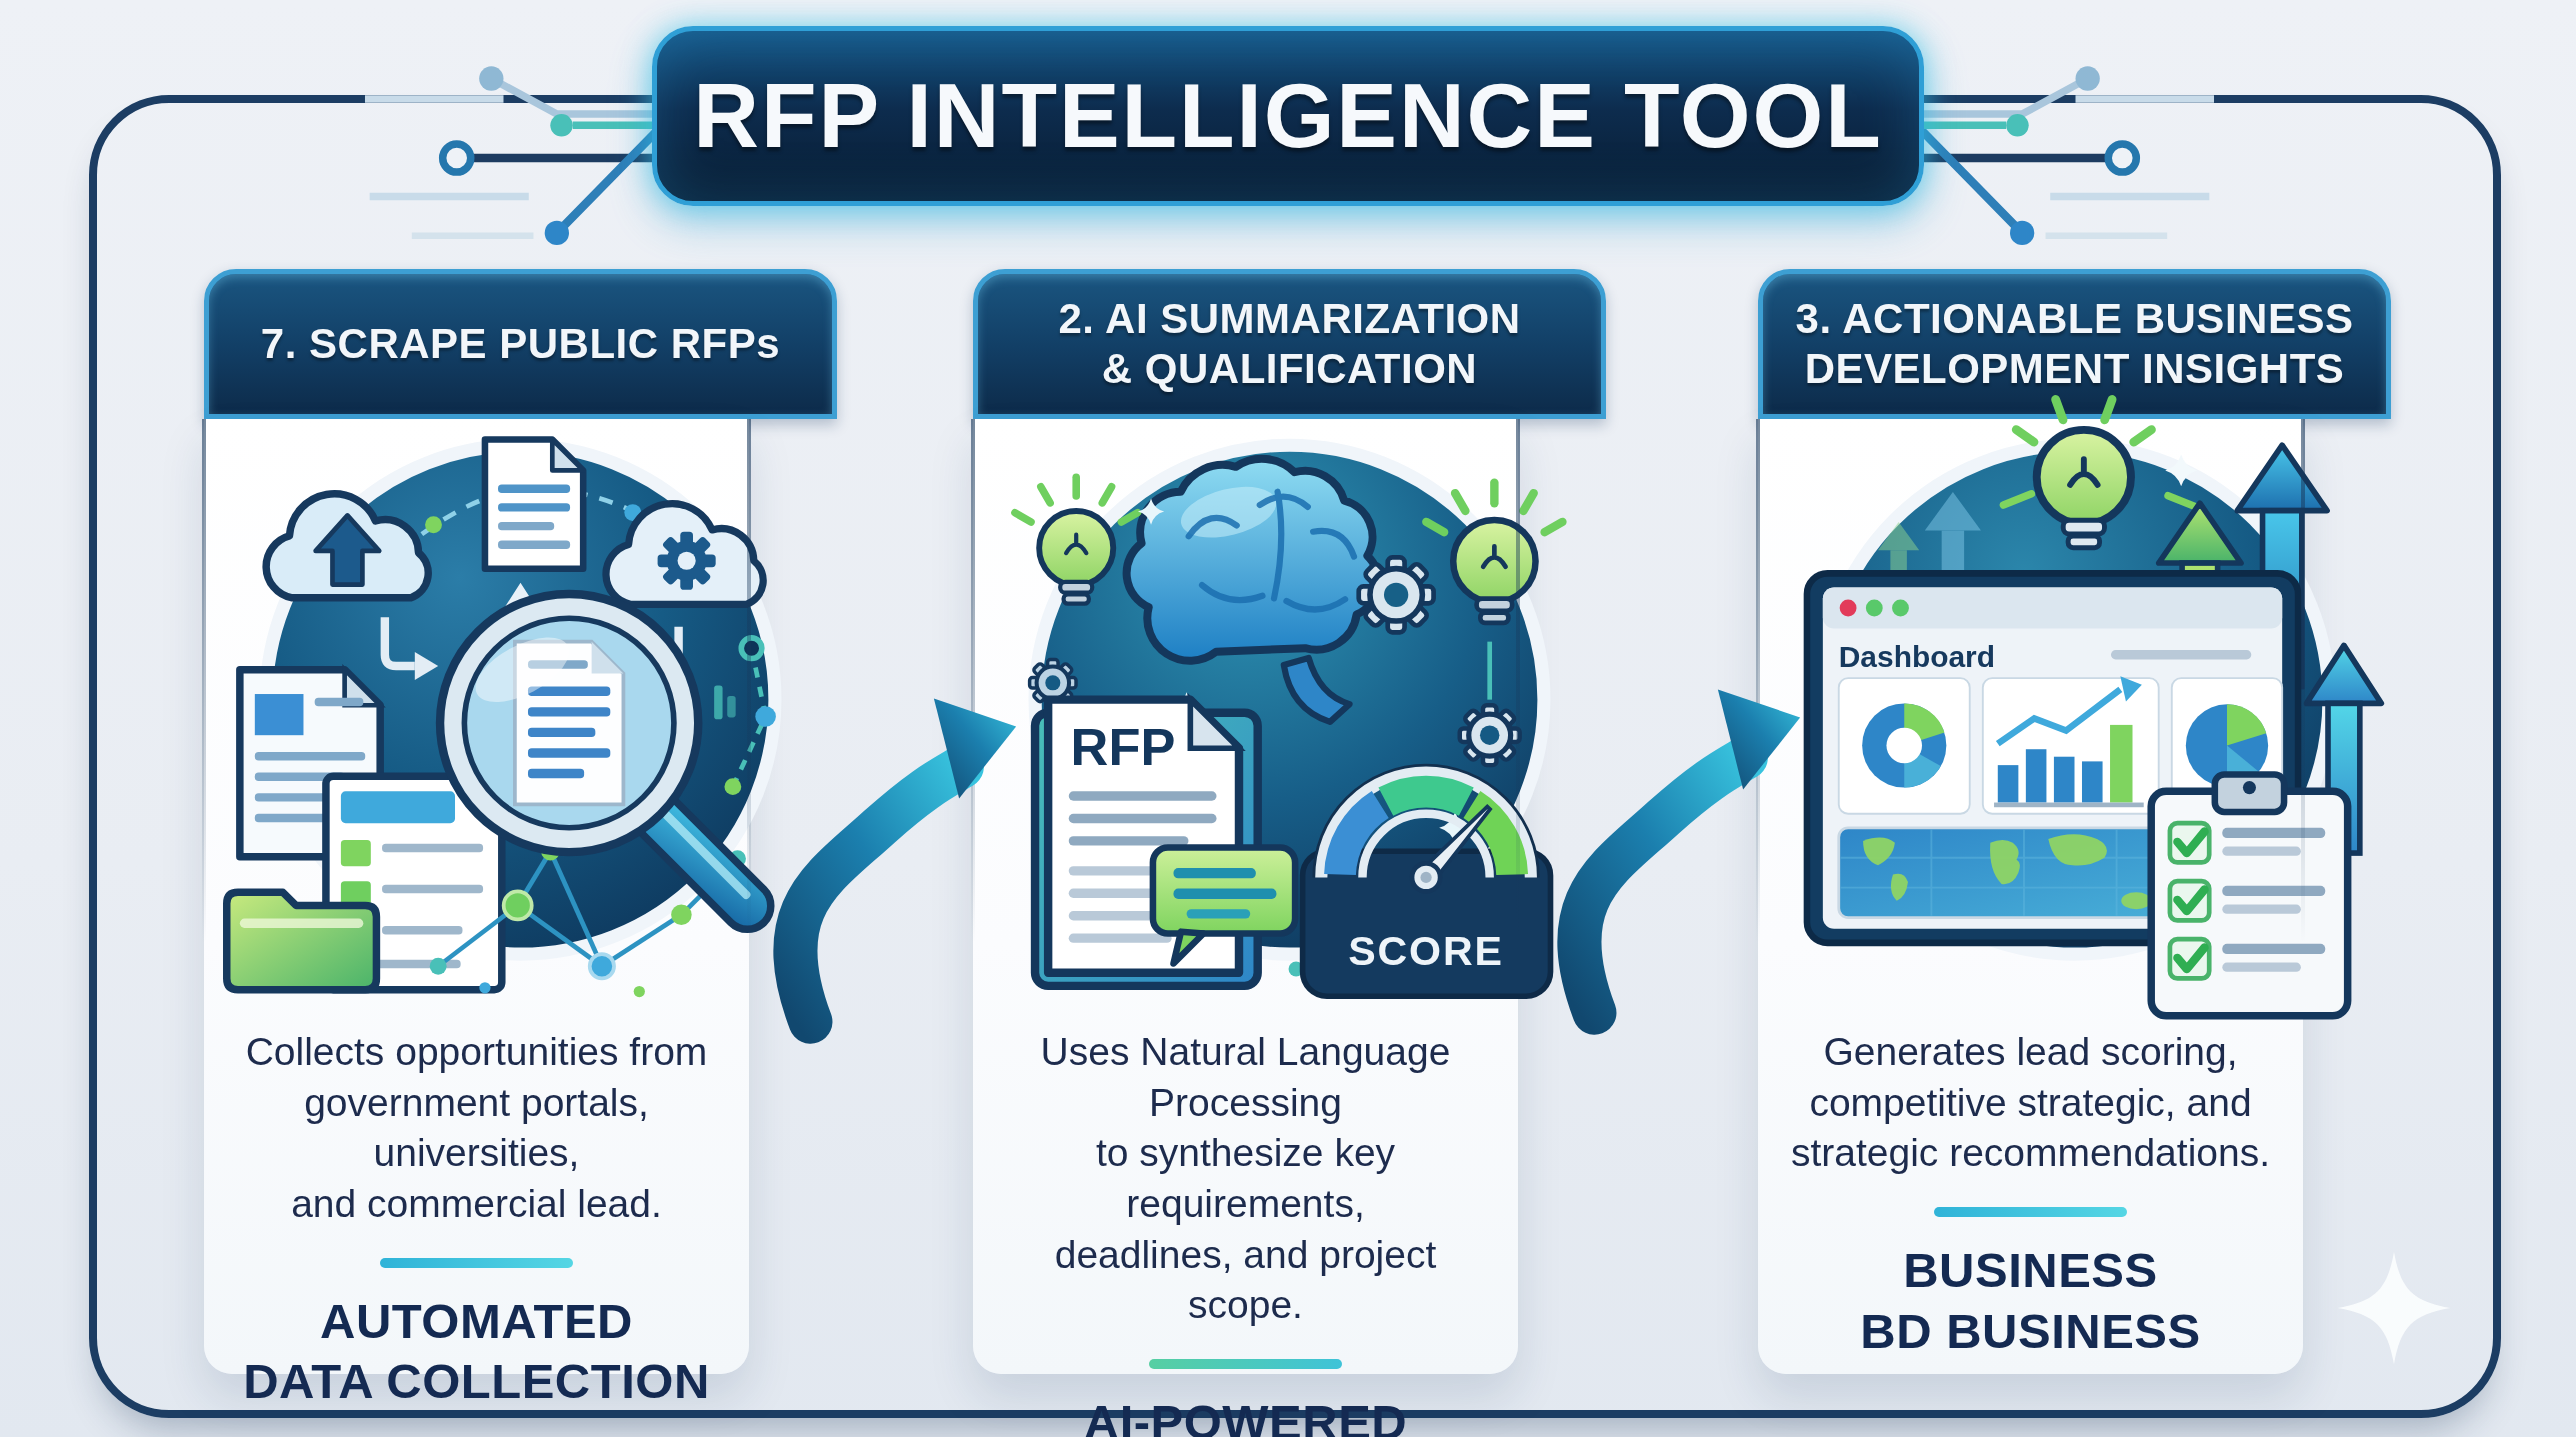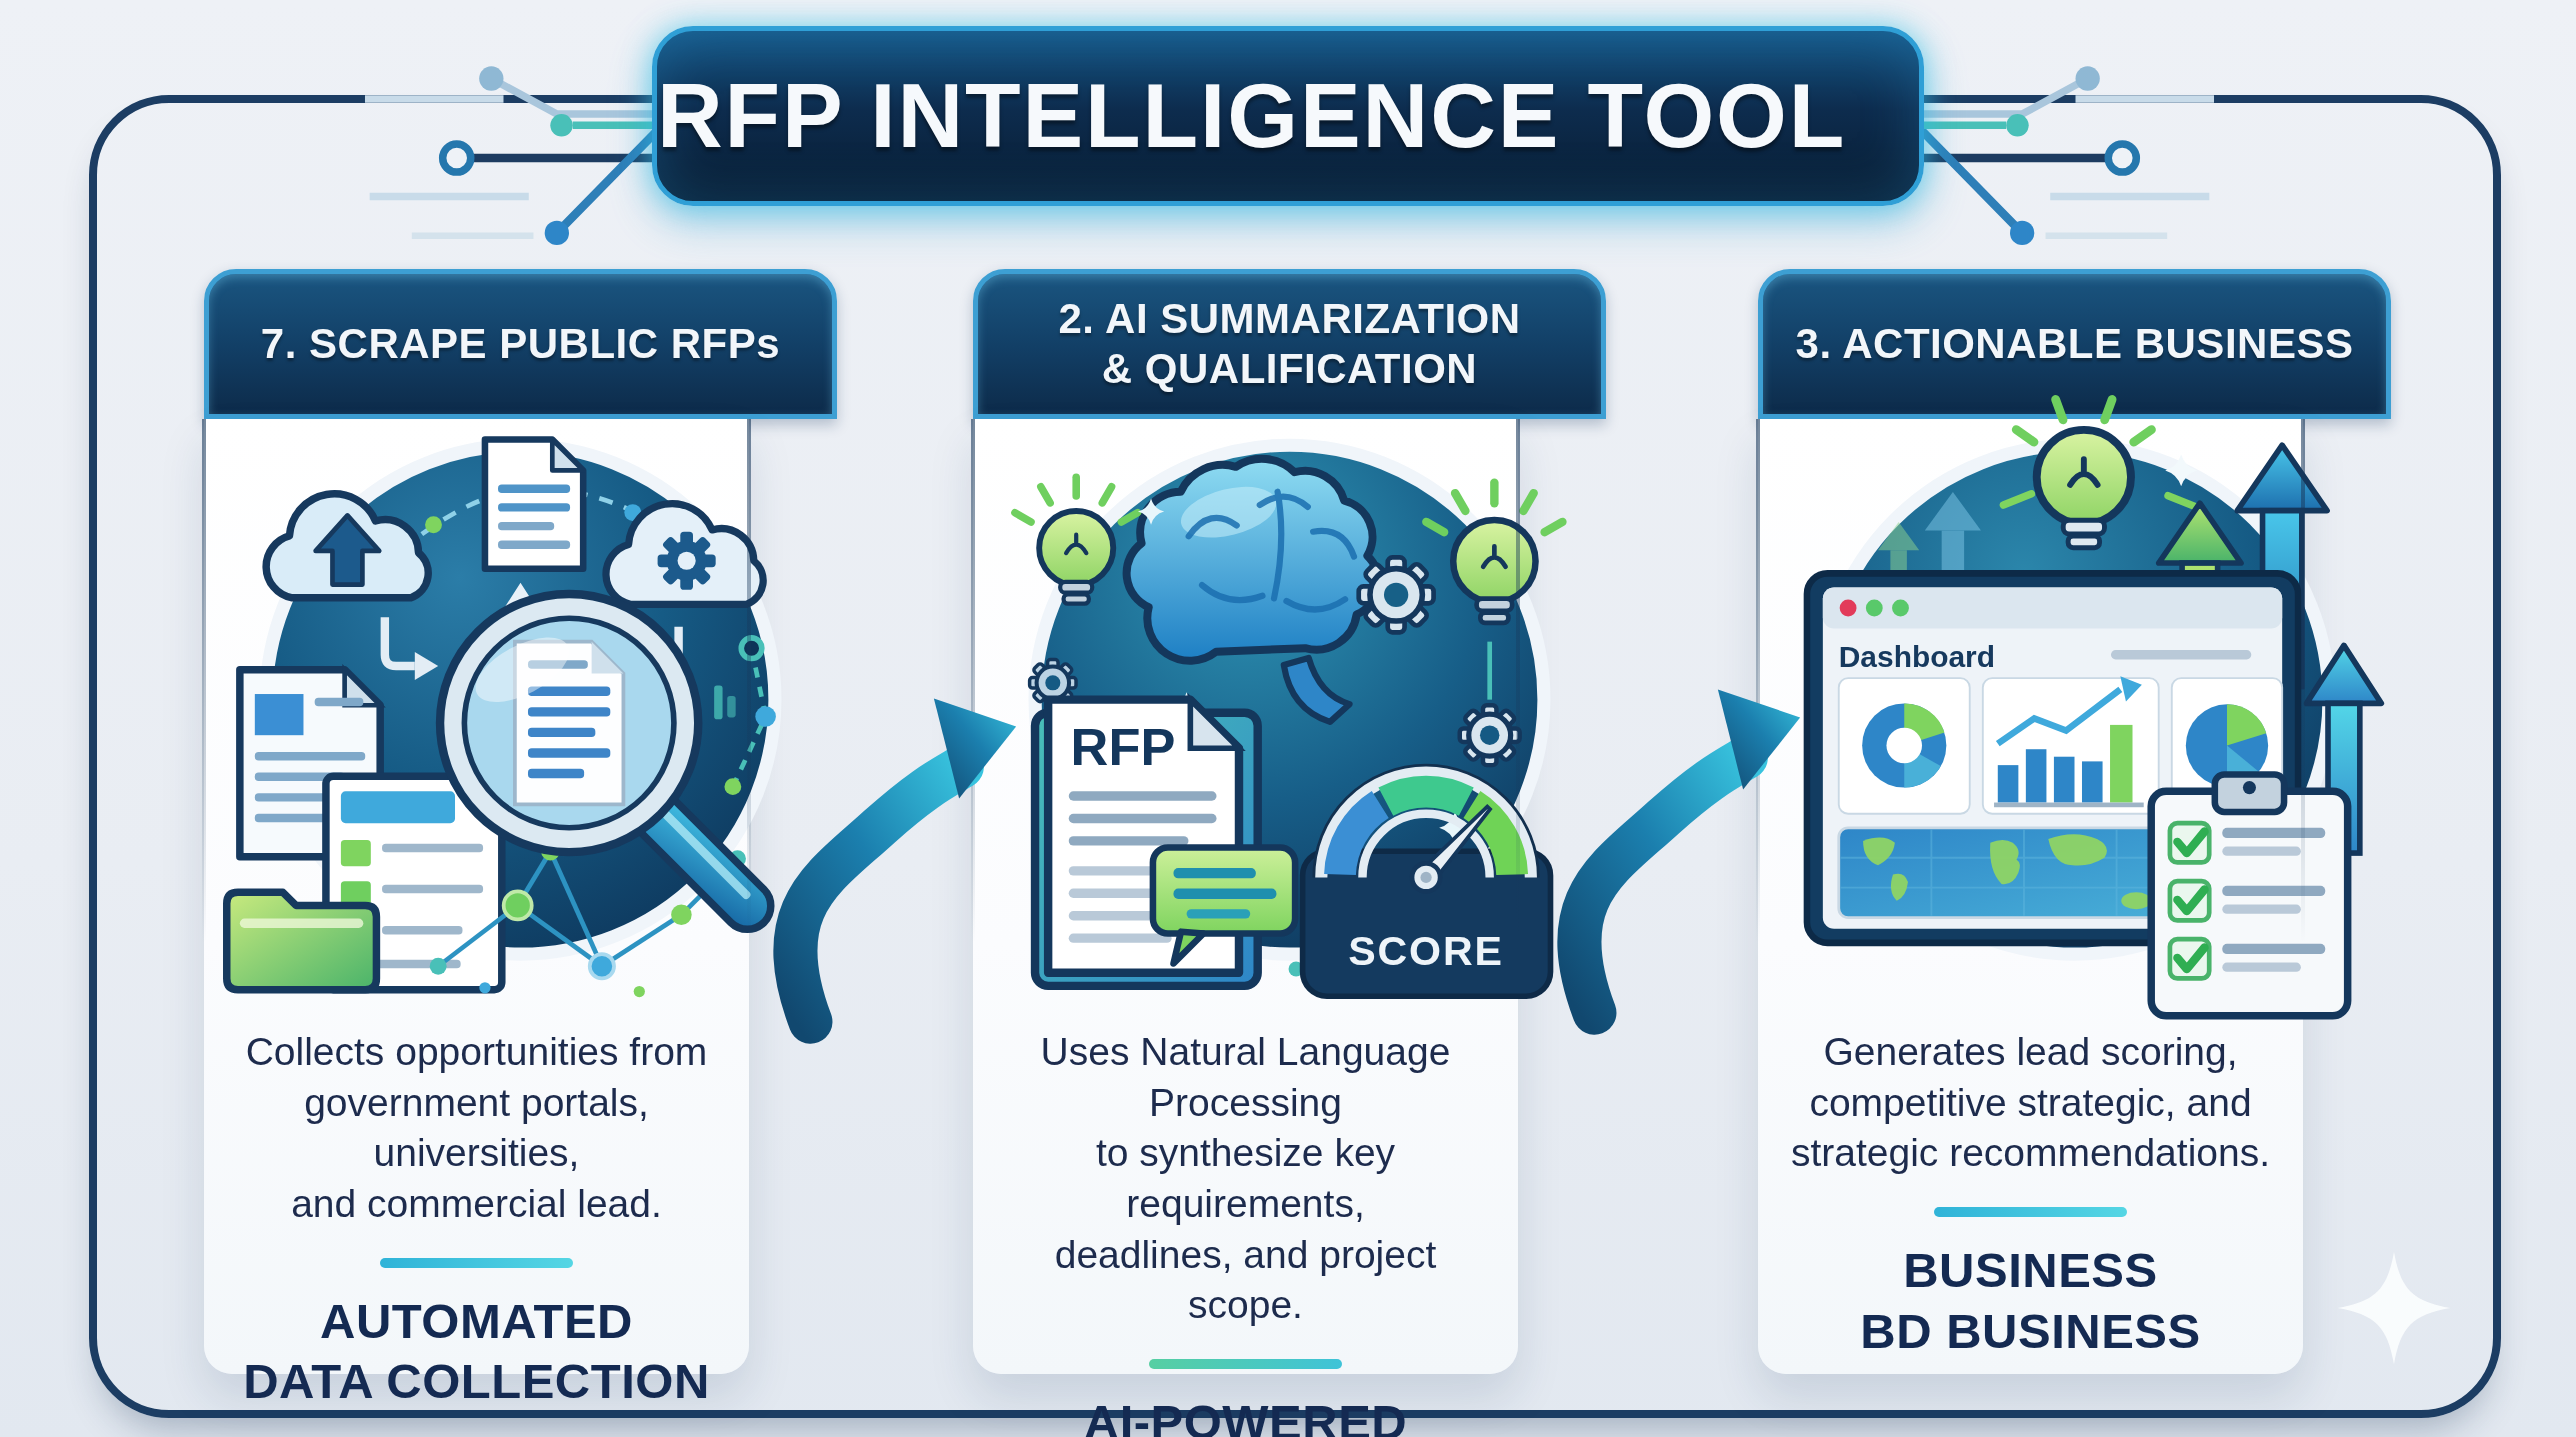--- a/index.html
+++ b/index.html
@@ -24,21 +24,21 @@
   .circuit.right{left:1849px; transform:scaleX(-1);}
 
   
   .banner{
     position:absolute; left:50%; transform:translateX(-50%); top:26px;
     width:1262px; height:170px; z-index:40;
     background:linear-gradient(180deg,#155685 0%,#0d2c4e 46%,#081c31 100%);
     border:5.6px solid #2f9fd6; border-radius:41px;
     box-shadow:0 0 28px rgba(52,200,235,.55), 0 15px 41px rgba(40,160,210,.45),
                inset 0 0 56px rgba(45,150,210,.30);
-    display:flex; align-items:center; justify-content:flex-start;
+    display:flex; align-items:center; justify-content:center;
   }
   .banner-title{
     color:#f6f9fc; font-size:91px; font-weight:bold; letter-spacing:1.9px;
     text-shadow:0 3.7px 3.7px rgba(0,0,0,.4); white-space:nowrap;
   }
 
   
   .col{position:absolute; top:269px; width:633px; height:1105px; z-index:20;}
   .col1{left:204px;} .col2{left:973px;} .col3{left:1758px;}
   .col-header{
@@ -434,20 +434,21 @@
       <div class="foot">
         <div>AI-POWERED</div>
         <div>INSIGHTS &amp; SCORING</div>
       </div>
     </div>
   </div>
 
   <div class="col col3">
     <div class="col-header">
       <div>3. ACTIONABLE BUSINESS</div>
+      <div>DEVELOPMENT INSIGHTS</div>
     </div>
     <div class="col-body">
       <div class="edge l"></div>
       <div class="edge r"></div>
 
       <svg width="633" height="580" viewBox="0 0 676 620">
         <defs>
           <radialGradient id="g3bg" cx="40%" cy="25%" r="92%">
             <stop offset="0" stop-color="#2b86ab"></stop>
               <stop offset=".5" stop-color="#155a84"></stop>

